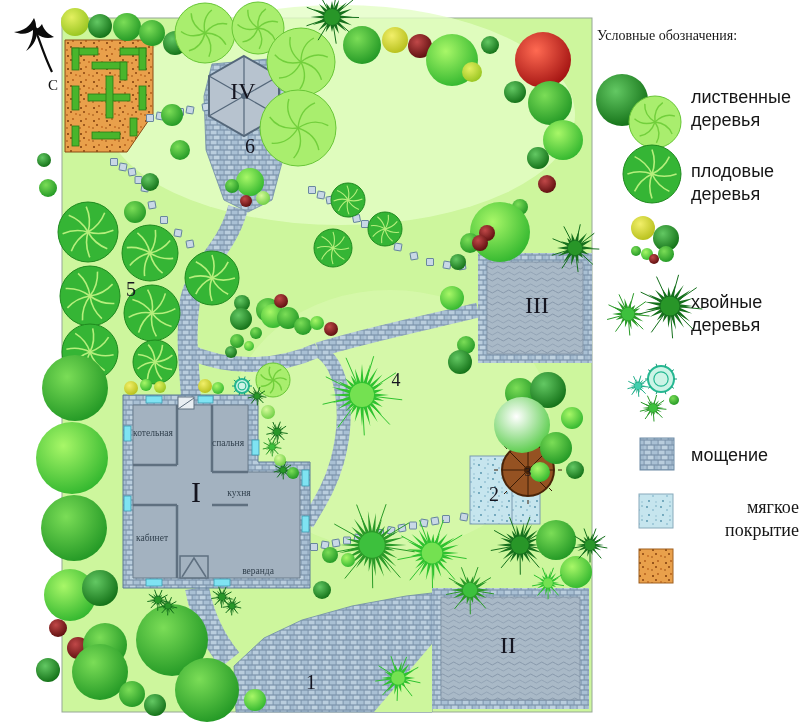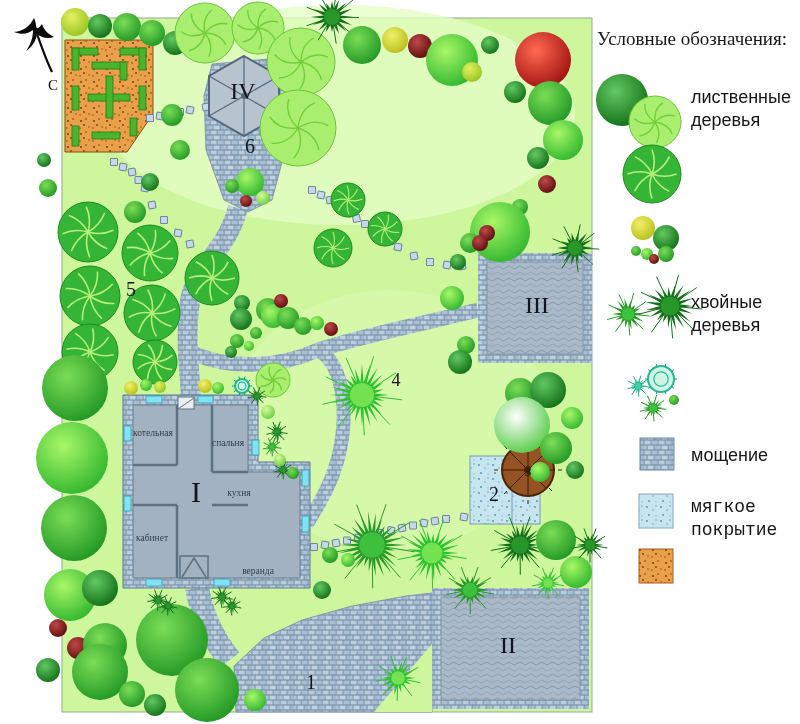--- a/index.html
+++ b/index.html
@@ -1,22 +1,22 @@
 <!DOCTYPE html>
 <html><head>
 <meta charset="utf-8">
 <style>
   html,body{margin:0;padding:0;background:#ffffff;}
   .canvas{position:relative;width:800px;height:724px;background:#ffffff;overflow:hidden;
           font-family:"Liberation Sans",sans-serif;}
   svg{position:absolute;left:0;top:0;}
   .legend-title{position:absolute;left:597px;top:28px;width:200px;
-    font-family:"Liberation Serif",serif;font-size:19px;color:#171717;}
+    font-family:"Liberation Serif",serif;font-size:14px;color:#171717;}
   .legend-label{position:absolute;left:691px;width:108px;font-size:18px;line-height:1.28;color:#161616;}
-  .legend-label.serif{font-family:Liberation Mono, monospace;}
+  .legend-label.serif{font-family:Liberation Serif, serif;text-align:right;}
   .plan-label{font-family:"Liberation Serif",serif;fill:#14141f;}
   .room-label{font-family:"Liberation Serif",serif;fill:#33424f;font-size:9.5px;}
   .compass-letter{font-family:"Liberation Serif",serif;fill:#111;font-size:15px;}
 </style>
 </head>
 <body>
 
 <div class="canvas">
   <svg width="800" height="724">
     <defs>
@@ -1045,16 +1045,17 @@
 
     <g>
       <path d="M34,18 C30,26 24,31 14,32 C22,35 28,34 33,30 C33,37 31,44 26,51 C32,47 36,41 37,34 C42,38 48,39 54,37 C48,34 44,30 42,24 C39,28 37,30 36,26 C36,23 35,20 34,18 Z" fill="#0b0b0b"></path>
       <path d="M37,34 C42,48 46,60 52,72" stroke="#0b0b0b" stroke-width="2.2" fill="none"></path>
       <text class="compass-letter" x="48" y="90">С</text>
     </g>
   </svg>
 
   <div class="legend-title">Условные обозначения:</div>
   <div class="legend-label" style="top:86px">лиственные деревья</div>
+  <div class="legend-label" style="top:160px">плодовые деревья</div>
   <div class="legend-label" style="top:291px">хвойные деревья</div>
   <div class="legend-label" style="top:444px">мощение</div>
   <div class="legend-label serif" style="top:496px">мягкое покрытие</div>
 </div>
 
 </body></html>

